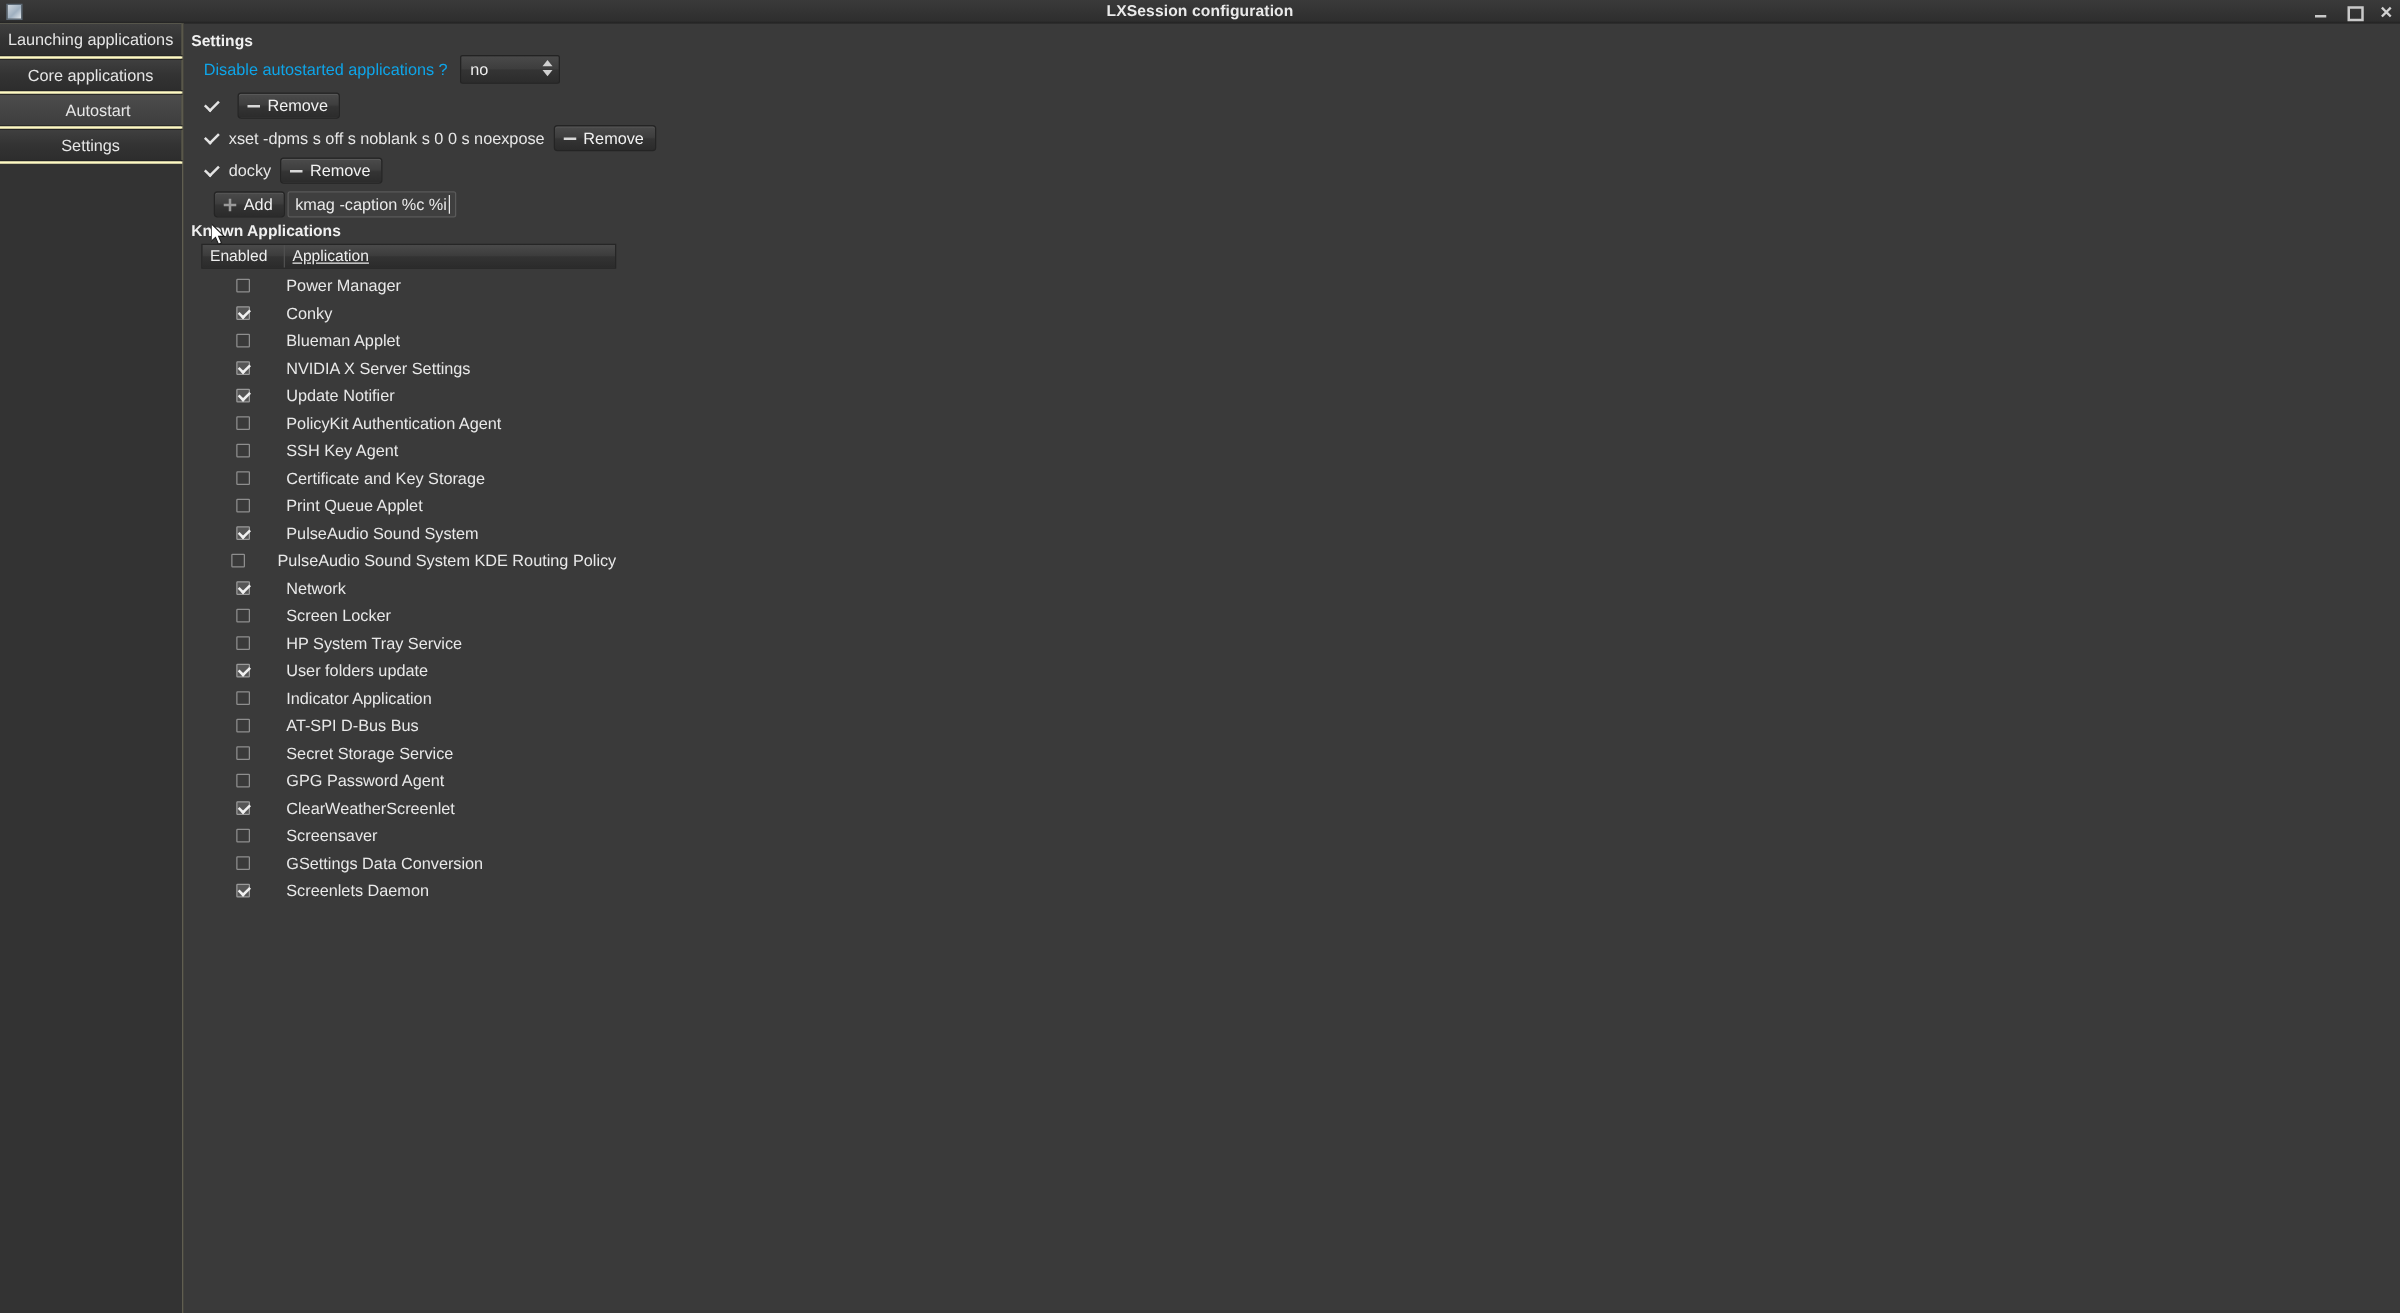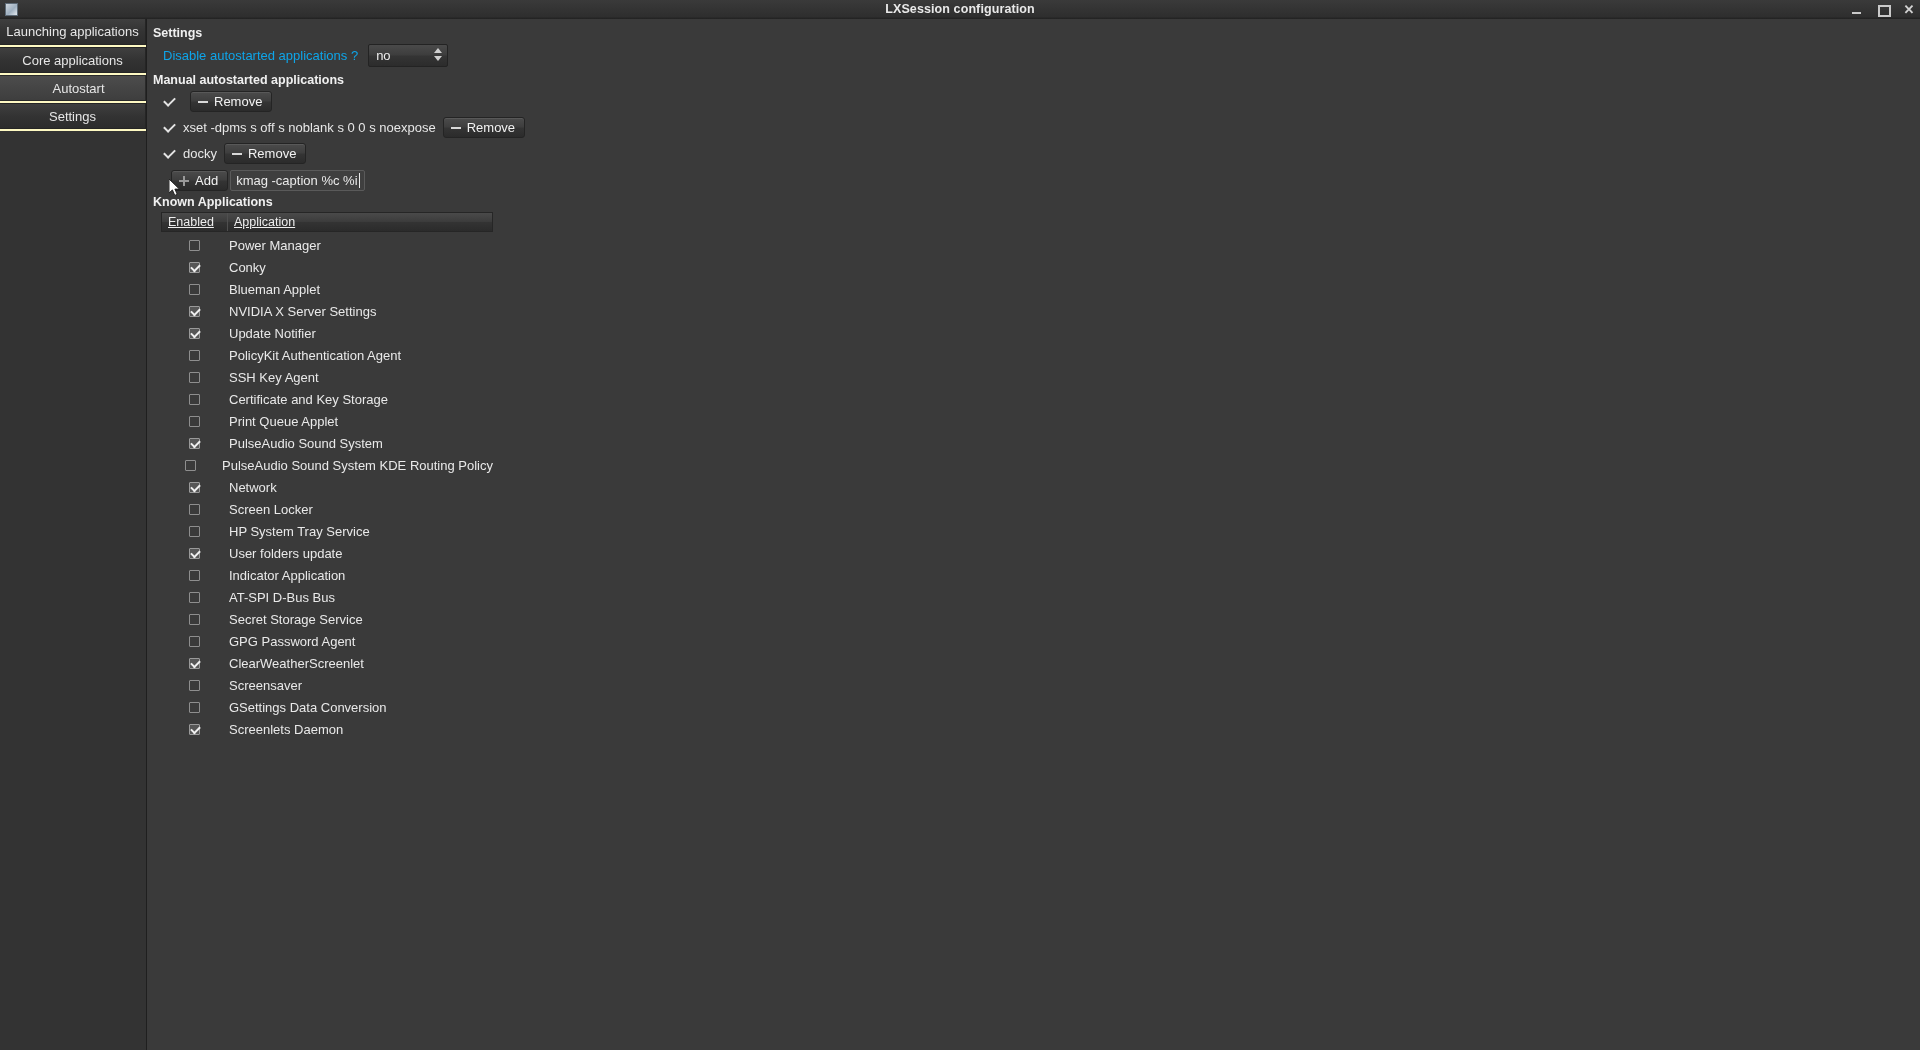--- a/index.html
+++ b/index.html
@@ -186,21 +186,21 @@
     display: flex; height: 20px;
     background: linear-gradient(to bottom, #4a4a4a 0%, #3c3c3c 48%, #333333 52%, #2b2b2b 100%);
     border: 1px solid #262626;
   }
   .th {
     font-size: 12.5px; color: #eeeeee;
     display: flex; align-items: center;
     padding: 0 6px;
     cursor: pointer;
   }
-  .th.enabled-col { width: 66px; border-right: 1px solid #4f4f4f; text-decoration: underline; }
+  .th.enabled-col { width: 66px; border-right: 1px solid #4f4f4f; }
   .th.app-col { flex: 1; text-decoration: underline; }
 
   .rows { margin-top: 2px; }
   .trow {
     display: flex; align-items: center;
     height: 22px;
     cursor: pointer;
   }
   .td-check {
     width: 66px; display: flex; justify-content: center; align-items: center;
@@ -272,21 +272,20 @@
       <span class="settings-label">Disable autostarted applications ?</span>
       <div class="combo">
         <span class="combo-value">no</span>
         <span class="combo-arrows">
           <span class="arr-up"></span>
           <span class="arr-dn"></span>
         </span>
       </div>
     </div>
 
-    <div class="section-title">Manual autostarted applications</div>
 
     <div class="manual-list">
 
       <div class="manual-row">
         <span class="checkmark"></span>
         <span class="cmd-text"></span>
         <span class="btn">
           <span class="icon-minus"></span>
           <span>Remove</span>
         </span>

